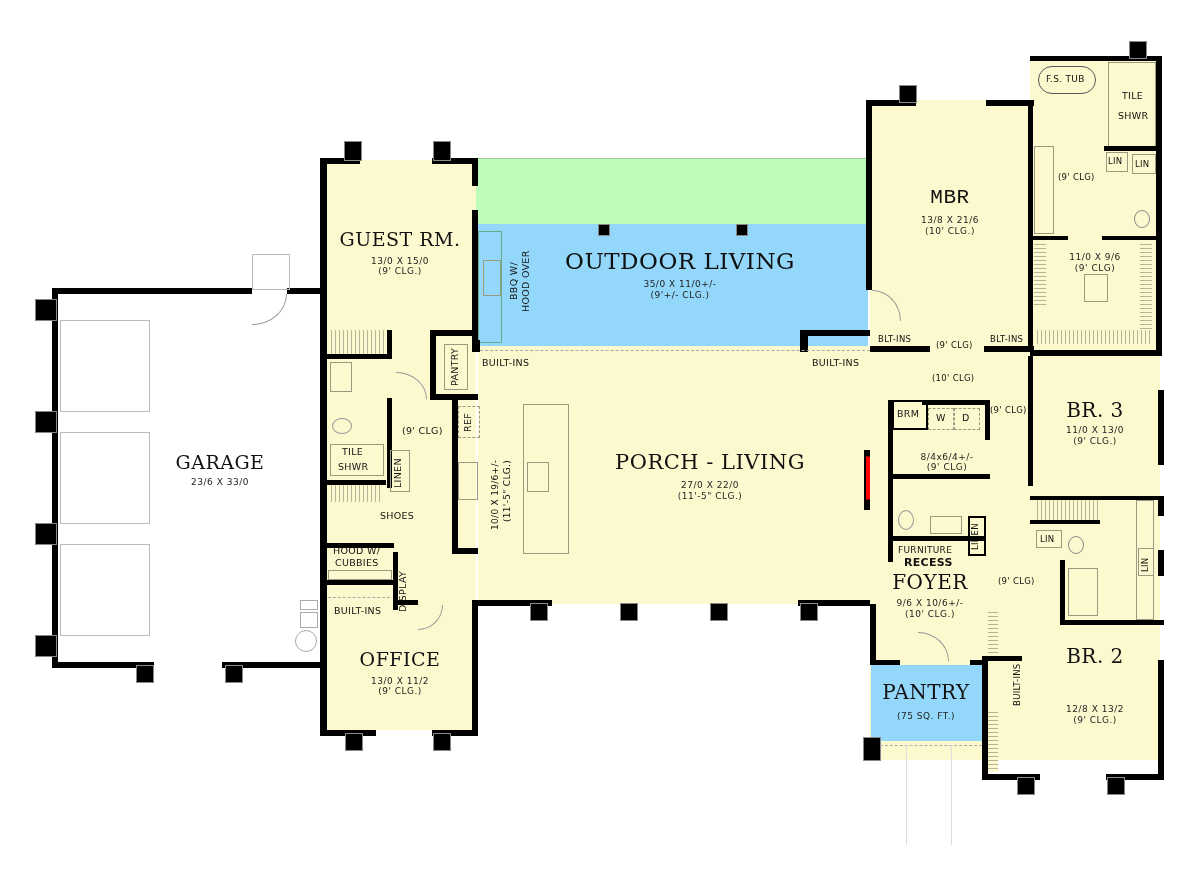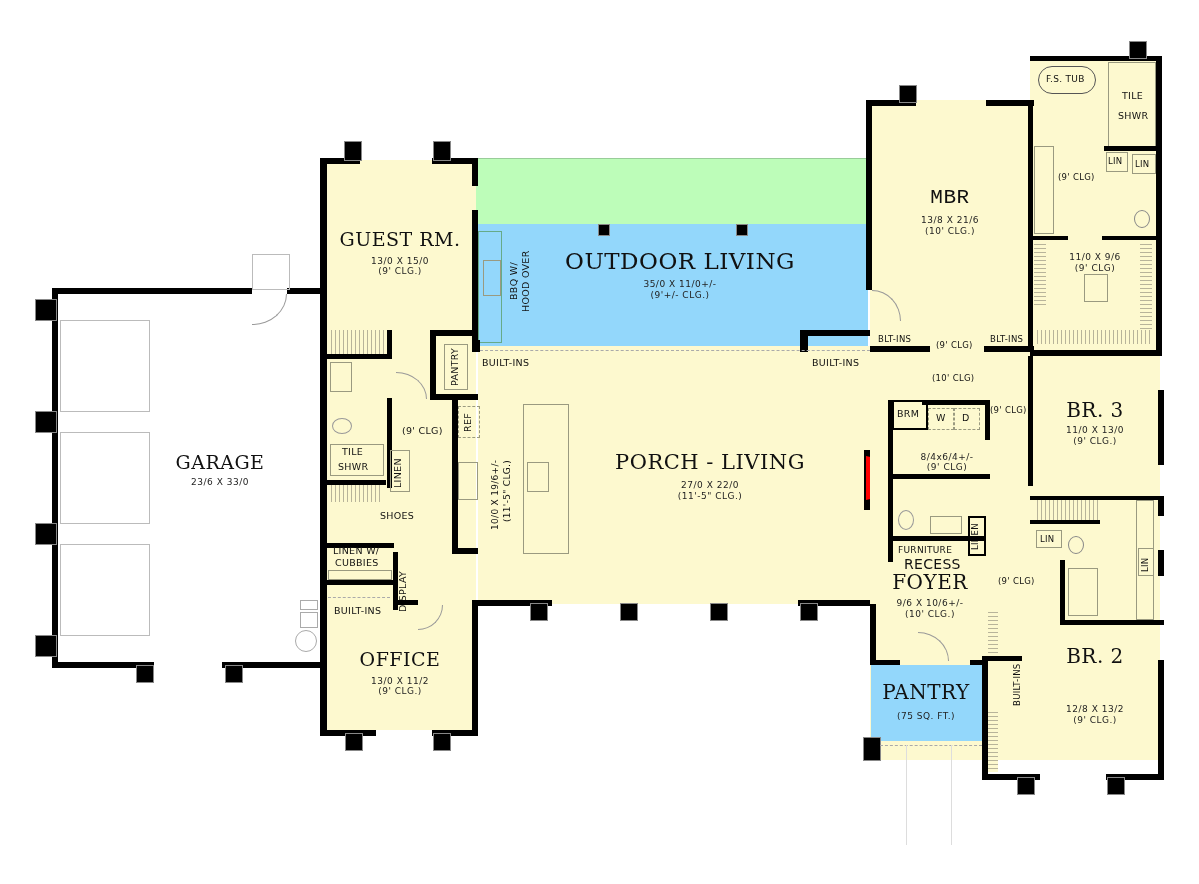--- a/index.html
+++ b/index.html
@@ -84,21 +84,21 @@
 <div class="wall" style="left:387px;top:398px;width:5px;height:90px;"></div>
 <div class="thin" style="left:390px;top:450px;width:18px;height:40px;"></div>
 <div class="vlbl" style="left:392px;top:488px;">LINEN</div>
 <div class="closet" style="left:328px;top:484px;width:54px;height:18px;"></div>
 <div class="wall" style="left:326px;top:480px;width:60px;height:5px;"></div>
 <div class="lbl" style="left:380px;top:510px;">SHOES</div>
 <div class="lbl" style="left:402px;top:425px;">(9' CLG)</div>
 <div class="door" style="left:396px;top:372px;width:30px;height:26px;"></div>
 
 <div class="wall" style="left:320px;top:543px;width:74px;height:5px;"></div>
-<div class="lbl" style="left:333px;top:545px;">LINEN W/</div>
+<div class="lbl" style="left:333px;top:545px;">HOOD W/</div>
 <div class="lbl" style="left:335px;top:557px;">CUBBIES</div>
 <div class="thin" style="left:328px;top:570px;width:62px;height:8px;"></div>
 <div class="wall" style="left:320px;top:580px;width:76px;height:5px;"></div>
 <div class="wall" style="left:393px;top:552px;width:5px;height:58px;"></div>
 <div class="vlbl" style="left:397px;top:612px;">DISPLAY</div>
 <div class="dash" style="left:328px;top:597px;width:62px;"></div>
 <div class="lbl" style="left:334px;top:605px;">BUILT-INS</div>
 <div class="wall" style="left:398px;top:600px;width:20px;height:5px;"></div>
 <div class="door" style="left:418px;top:605px;width:24px;height:24px;transform:scaleY(-1);"></div>
 <div class="title" style="left:330px;top:648px;width:140px;font-size:19px;">OFFICE</div>
@@ -205,21 +205,21 @@
 <div class="dim" style="left:912px;top:462px;width:70px;">(9' CLG)</div>
 <div class="wall" style="left:890px;top:474px;width:100px;height:5px;"></div>
 <div class="wall" style="left:888px;top:400px;width:5px;height:162px;"></div>
 
 <div class="abs" style="left:898px;top:510px;width:14px;height:18px;border:1px solid #999;border-radius:50%;"></div>
 <div class="thin" style="left:930px;top:516px;width:30px;height:16px;"></div>
 <div class="thin" style="left:968px;top:516px;width:14px;height:36px;border-color:#000;border-width:2px;"></div>
 <div class="vlbl" style="left:970px;top:550px;font-size:8.5px;">LINEN</div>
 <div class="wall" style="left:888px;top:536px;width:98px;height:5px;"></div>
 <div class="lbl" style="left:898px;top:545px;font-size:9px;">FURNITURE</div>
-<div class="lbl" style="left:904px;top:556px;font-size:14px;">RECESS</div>
+<div class="lbl" style="left:904px;top:556px;font-size:11px;font-weight:bold;">RECESS</div>
 
 <div class="title" style="left:880px;top:570px;width:100px;font-size:20px;">FOYER</div>
 <div class="dim" style="left:880px;top:598px;width:100px;">9/6 X 10/6+/-</div>
 <div class="dim" style="left:880px;top:609px;width:100px;">(10' CLG.)</div>
 <div class="lbl" style="left:998px;top:576px;font-size:8.5px;">(9' CLG)</div>
 <div class="wall" style="left:870px;top:604px;width:6px;height:60px;"></div>
 <div class="wall" style="left:870px;top:660px;width:30px;height:5px;"></div>
 <div class="wall" style="left:970px;top:660px;width:18px;height:5px;"></div>
 <div class="door" style="left:918px;top:632px;width:30px;height:28px;"></div>
 

